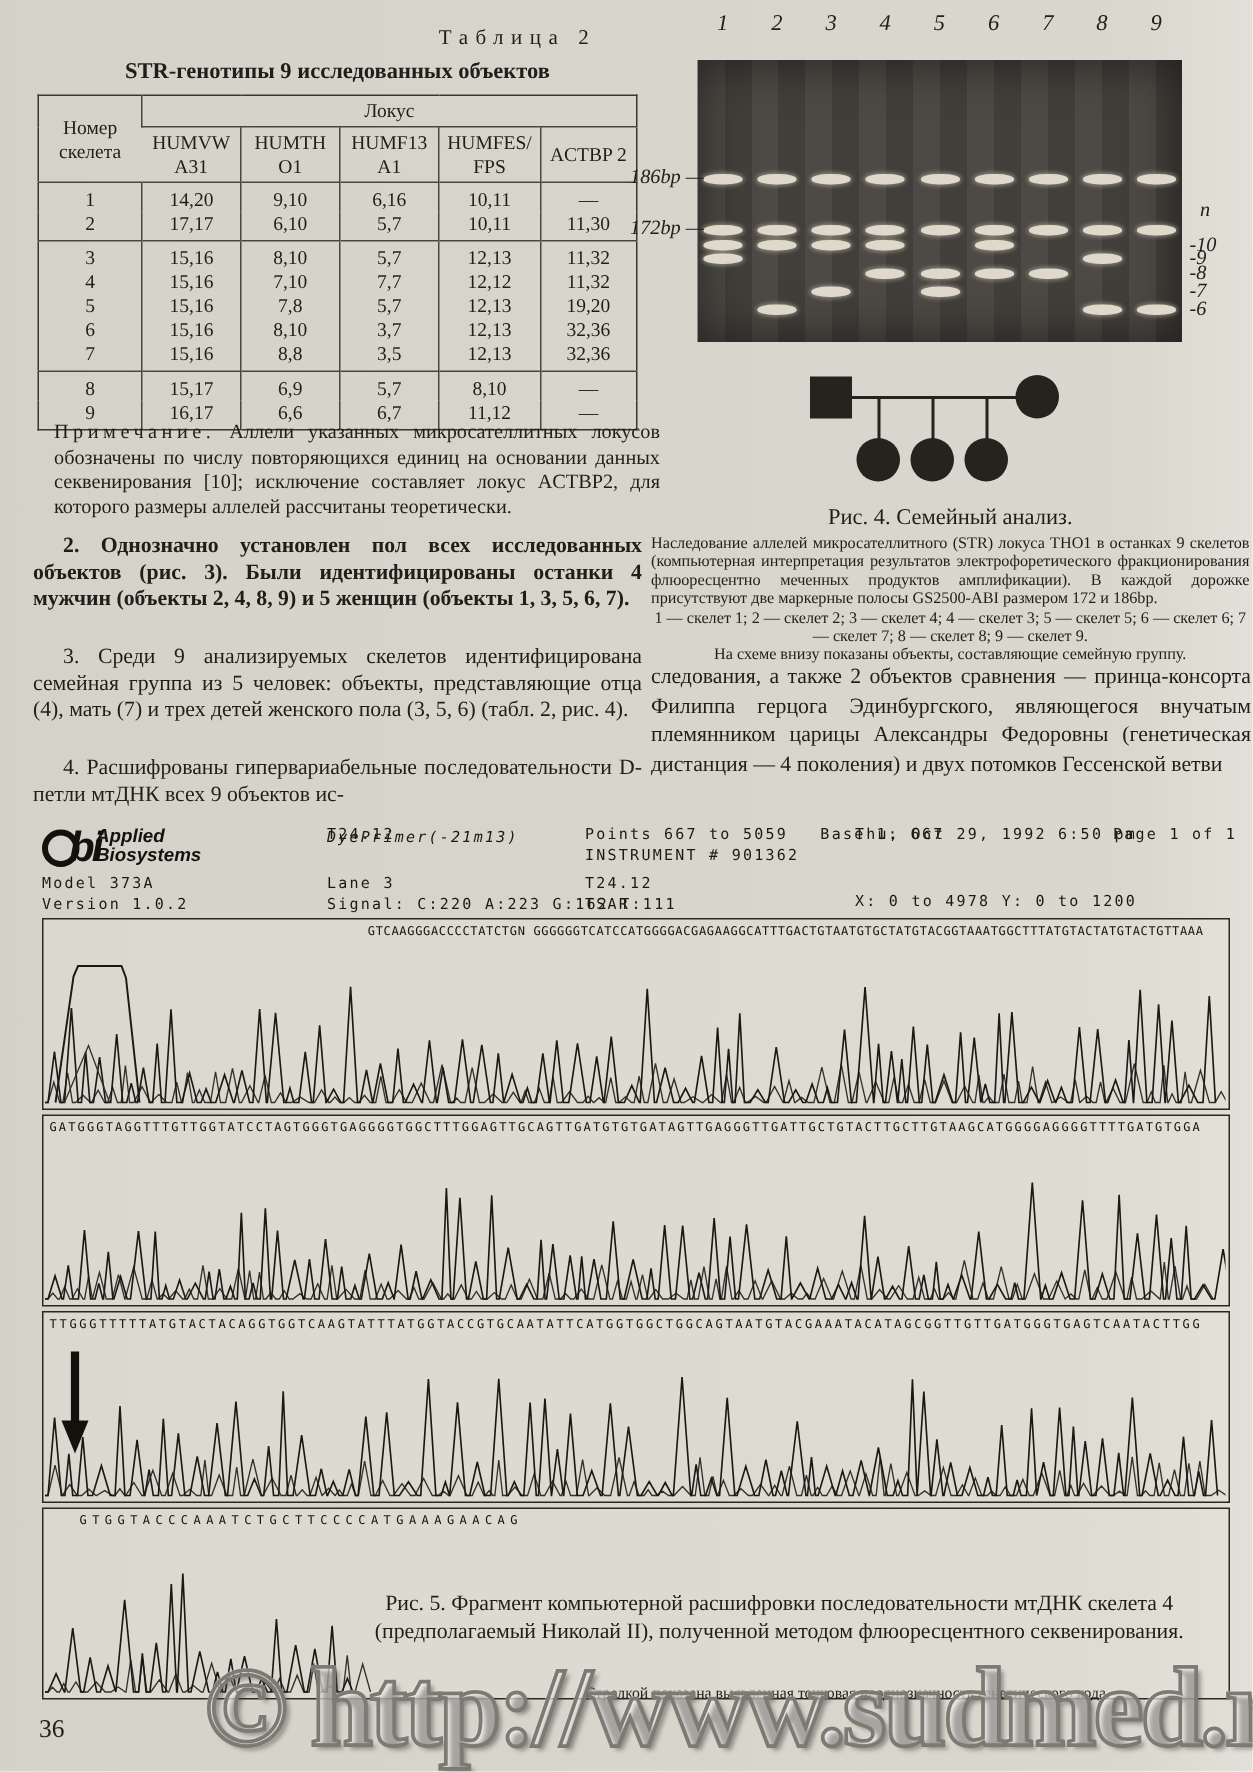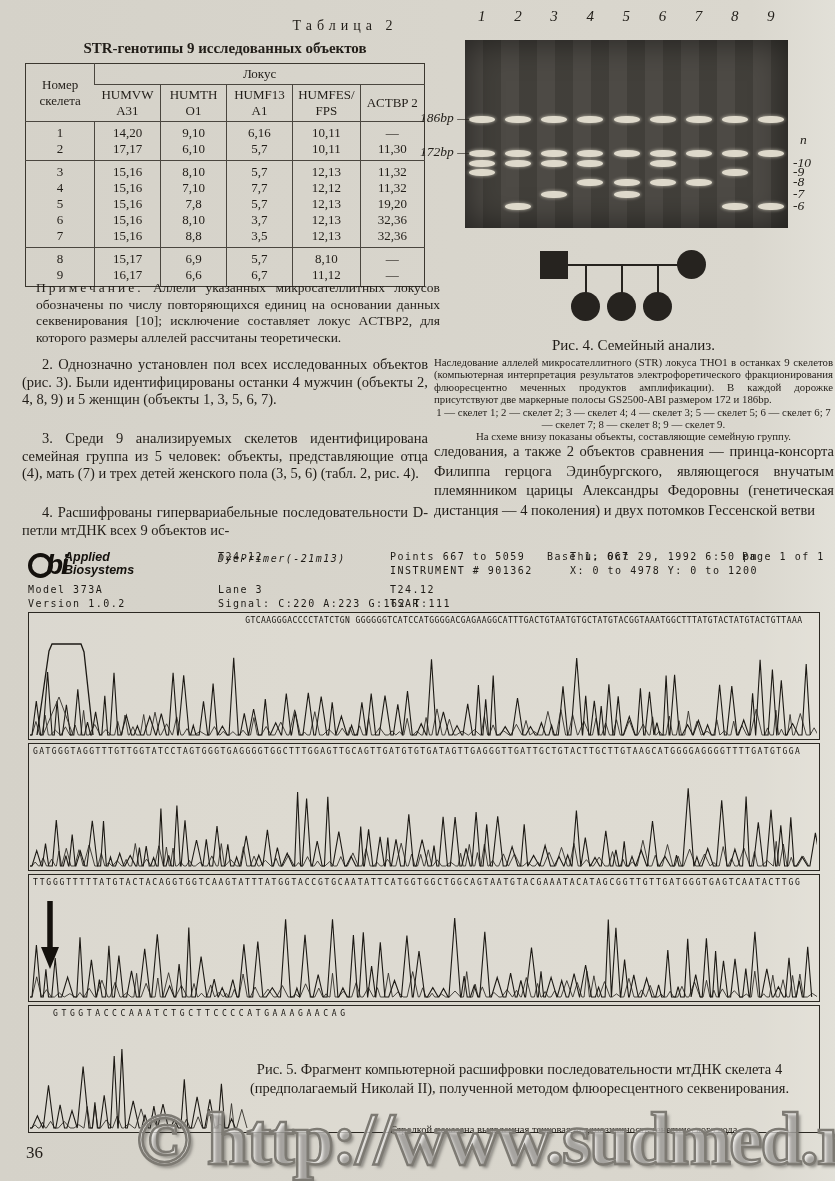--- a/index.html
+++ b/index.html
@@ -170,21 +170,21 @@
           <td>—</td>
         </tr>
       </tbody>
     </table>
 
   <div class="abs note-block" style="left:36px;top:280px;width:404px;">
     <span class="note-label">Примечание.</span>
     <span>Аллели указанных микросателлитных локусов обозначены по числу повторяющихся единиц на основании данных секвенирования [10]; исключение составляет локус ACTBP2, для которого размеры аллелей рассчитаны теоретически.</span>
   </div>
 
-  <div class="abs para" style="left:22px;top:356px;width:406px;">2. Однозначно установлен пол всех исследованных объектов (рис. 3). Были идентифицированы останки 4 мужчин (объекты 2, 4, 8, 9) и 5 женщин (объекты 1, 3, 5, 6, 7).</div>
+  <div class="abs para" style="left:22px;top:356px;width:406px;font-weight:bold;">2. Однозначно установлен пол всех исследованных объектов (рис. 3). Были идентифицированы останки 4 мужчин (объекты 2, 4, 8, 9) и 5 женщин (объекты 1, 3, 5, 6, 7).</div>
   <div class="abs para" style="left:22px;top:430px;width:406px;">3. Среди 9 анализируемых скелетов идентифицирована семейная группа из 5 человек: объекты, представляющие отца (4), мать (7) и трех детей женского пола (3, 5, 6) (табл. 2, рис. 4).</div>
   <div class="abs para" style="left:22px;top:504px;width:406px;">4. Расшифрованы гипервариабельные последовательности D-петли мтДНК всех 9 объектов ис-</div>
 
   <div class="abs para-noindent" style="left:434px;top:442px;width:400px;">следования, а также 2 объектов сравнения — принца-консорта Филиппа герцога Эдинбургского, являющегося внучатым племянником царицы Александры Федоровны (генетическая дистанция — 4 поколения) и двух потомков Гессенской ветви</div>
 
   <div id="gel-wrap" class="abs">
     <div class="gel-box">
         <div class="band" style="left: 4px; top: 75.96px;"></div>
         <div class="band" style="left: 4px; top: 109.8px;"></div>
         <div class="band" style="left: 4px; top: 120.14px;"></div>
@@ -273,21 +273,21 @@
 
   <div class="abs dotmx" style="left:390px;top:551px;">
     <span>Points 667 to 5059</span>
     <span style="margin-left:14px;">Base 1: 667</span>
   </div>
   <div class="abs dotmx" style="left:390px;top:565px;">INSTRUMENT # 901362</div>
   <div class="abs dotmx" style="left:390px;top:584px;">T24.12</div>
   <div class="abs dotmx" style="left:390px;top:598px;">TSAR</div>
 
   <div class="abs dotmx" style="left:570px;top:551px;">Thu, Oct 29, 1992  6:50 pm</div>
-  <div class="abs dotmx" style="left:570px;top:565px;">X: 0 to 4978  Y: 0 to 1200</div>
+  <div class="abs dotmx" style="left:570px;top:596px;">X: 0 to 4978  Y: 0 to 1200</div>
   <div class="abs dotmx" style="left:742px;top:551px;">Page 1 of 1</div>
 
   <div id="panels" class="abs">
       <div class="panel">
         <div class="seq" style="left: 216.22px; letter-spacing: 0.44px;">GTCAAGGGACCCCTATCTGN GGGGGGTCATCCATGGGGACGAGAAGGCATTTGACTGTAATGTGCTATGTACGGTAAATGGCTTTATGTACTATGTACTGTTAAA</div>
         <svg width="788" height="104">
           <path d="M1 100 L3.0 100 L6.9 86.5 L10.8 100 L12.9 100 L16.1 80.2 L19.3 100 L21.4 100 L26.4 95.2 L31.4 100 L32.0 100 L36.4 91.8 L40.8 100 L42.8 100 L46.1 90.0 L49.3 100 L51.8 100 L54.6 75.4 L57.4 100 L60.2 100 L65.7 89.5 L71.3 100 L71.7 100 L76.9 94.6 L82.1 100 L85.6 100 L88.8 86.4 L92.0 100 L92.8 100 L96.0 80.1 L99.3 100 L100.4 100 L103.9 91.7 L107.5 100 L111.3 100 L114.7 79.5 L118.0 100 L121.4 100 L126.0 77.2 L130.6 100 L132.0 100 L137.6 88.8 L143.1 100 L143.5 100 L147.7 81.9 L151.9 100 L154.1 100 L158.0 93.6 L161.9 100 L165.4 100 L171.1 96.4 L176.9 100 L180.7 100 L185.4 91.6 L190.2 100 L191.1 100 L194.3 96.3 L197.6 100 L200.3 100 L203.9 96.7 L207.4 100 L210.2 100 L214.0 95.2 L217.8 100 L221.5 100 L224.9 82.6 L228.3 100 L232.2 100 L237.2 91.5 L242.2 100 L245.8 100 L251.8 87.1 L257.8 100 L260.0 100 L265.7 74.8 L271.4 100 L272.7 100 L275.4 97.0 L278.1 100 L281.0 100 L285.8 76.7 L290.6 100 L294.0 100 L299.8 94.3 L305.7 100 L308.8 100 L313.2 93.2 L317.7 100 L318.4 100 L321.1 92.3 L323.7 100 L327.3 100 L330.6 90.8 L333.9 100 L336.9 100 L339.7 82.9 L342.5 100 L345.5 100 L350.7 92.7 L356.0 100 L359.6 100 L363.1 95.8 L366.6 100 L366.9 100 L370.4 96.8 L373.9 100 L374.8 100 L378.2 83.4 L381.5 100 L383.8 100 L387.9 96.2 L392.0 100 L393.8 100 L397.1 82.5 L400.5 100 L402.9 100 L408.0 73.9 L413.2 100 L415.7 100 L420.4 84.3 L425.0 100 L427.2 100 L433.1 96.2 L439.0 100 L439.7 100 L445.4 94.7 L451.2 100 L452.0 100 L455.4 81.4 L458.7 100 L460.2 100 L464.1 89.9 L467.9 100 L469.1 100 L474.7 95.9 L480.2 100 L481.8 100 L487.4 89.3 L493.1 100 L493.2 100 L497.0 85.5 L500.8 100 L501.1 100 L505.4 96.6 L509.8 100 L513.6 100 L518.9 76.4 L524.3 100 L527.2 100 L531.9 74.7 L536.6 100 L539.0 100 L543.7 79.7 L548.4 100 L549.0 100 L554.8 86.1 L560.6 100 L563.5 100 L567.0 83.3 L570.4 100 L572.7 100 L576.6 87.9 L580.5 100 L583.7 100 L587.5 84.7 L591.2 100 L594.7 100 L600.3 85.6 L605.8 100 L608.7 100 L614.1 89.2 L619.5 100 L621.0 100 L623.6 81.8 L626.3 100 L627.3 100 L630.3 96.1 L633.4 100 L636.9 100 L640.3 81.1 L643.6 100 L647.4 100 L650.0 85.7 L652.5 100 L655.7 100 L659.4 76.0 L663.1 100 L663.7 100 L668.0 86.3 L672.2 100 L672.6 100 L678.0 96.3 L683.4 100 L684.8 100 L687.8 84.8 L690.8 100 L691.0 100 L695.3 95.8 L699.6 100 L701.8 100 L704.7 86.2 L707.6 100 L708.3 100 L713.0 90.4 L717.7 100 L721.3 100 L727.2 74.1 L733.1 100 L735.7 100 L738.5 92.9 L741.2 100 L744.4 100 L746.9 75.2 L749.5 100 L749.8 100 L752.4 94.2 L755.1 100 L758.5 100 L761.1 79.5 L763.7 100 L765.3 100 L771.3 78.5 L777.3 100 L781.1 100 L785.1 92.8 L789.1 100" fill="none" stroke="#34312b" stroke-width="0.9"></path>
           <path d="M1 100 L3.0 100 L7.3 66.1 L11.6 100 L14.0 100 L18.6 37.1 L23.1 100 L25.3 100 L28.1 66.0 L30.9 100 L33.3 100 L37.4 69.8 L41.4 100 L44.8 100 L48.8 54.4 L52.8 100 L55.5 100 L58.5 87.1 L61.6 100 L62.7 100 L66.6 76.8 L70.5 100 L72.8 100 L75.8 60.7 L78.7 100 L81.0 100 L85.0 37.8 L88.9 100 L92.2 100 L97.4 80.3 L102.5 100 L105.0 100 L108.4 90.9 L111.8 100 L114.8 100 L120.7 81.5 L126.6 100 L127.2 100 L132.3 78.6 L137.4 100 L139.6 100 L144.1 37.7 L148.6 100 L149.2 100 L154.7 40.2 L160.2 100 L161.7 100 L164.3 90.4 L166.9 100 L170.2 100 L174.5 66.3 L178.7 100 L179.8 100 L184.1 48.6 L188.3 100 L188.7 100 L193.4 91.1 L198.2 100 L200.0 100 L204.7 22.8 L209.4 100 L211.1 100 L215.3 78.3 L219.4 100 L219.6 100 L224.6 74.0 L229.7 100 L232.8 100 L236.3 64.1 L239.9 100 L241.2 100 L246.7 87.8 L252.1 100 L252.6 100 L257.3 58.5 L262.0 100 L262.5 100 L266.3 76.7 L270.1 100 L273.9 100 L279.3 57.9 L284.8 100 L286.5 100 L292.2 61.5 L297.9 100 L299.6 100 L303.2 67.2 L306.8 100 L306.8 100 L312.4 81.2 L318.0 100 L319.6 100 L322.6 90.4 L325.5 100 L328.5 100 L332.9 67.3 L337.3 100 L337.7 100 L342.2 58.6 L346.6 100 L350.2 100 L356.0 60.6 L361.9 100 L364.3 100 L368.8 69.3 L373.3 100 L373.7 100 L378.5 56.1 L383.3 100 L387.2 100 L392.2 88.7 L397.2 100 L397.8 100 L402.5 24.2 L407.3 100 L408.7 100 L414.4 76.8 L420.1 100 L423.2 100 L428.0 90.6 L432.8 100 L433.9 100 L438.7 68.9 L443.6 100 L446.1 100 L449.4 50.1 L452.6 100 L453.9 100 L456.7 64.2 L459.5 100 L461.1 100 L464.2 40.6 L467.3 100 L471.1 100 L476.2 91.6 L481.3 100 L483.1 100 L488.5 63.0 L494.0 100 L496.8 100 L501.5 91.6 L506.2 100 L508.2 100 L512.4 87.7 L516.6 100 L519.9 100 L522.6 90.2 L525.3 100 L529.3 100 L534.0 51.4 L538.6 100 L541.9 100 L547.7 23.0 L553.4 100 L553.6 100 L556.7 60.8 L559.8 100 L561.3 100 L565.3 65.8 L569.3 100 L569.5 100 L572.2 71.0 L574.9 100 L576.0 100 L579.9 49.3 L583.9 100 L585.5 100 L589.2 61.4 L592.9 100 L594.4 100 L600.3 81.5 L606.2 100 L608.0 100 L611.4 53.2 L614.7 100 L616.0 100 L620.5 56.7 L624.9 100 L624.9 100 L627.9 87.7 L630.9 100 L634.1 100 L637.1 40.6 L640.1 100 L640.9 100 L645.6 39.7 L650.3 100 L653.2 100 L658.6 89.8 L663.9 100 L664.3 100 L669.4 85.5 L674.5 100 L674.9 100 L678.6 89.9 L682.3 100 L685.9 100 L690.6 49.8 L695.4 100 L697.7 100 L702.8 51.1 L708.0 100 L709.5 100 L714.7 85.0 L719.8 100 L720.7 100 L723.6 58.3 L726.6 100 L726.7 100 L731.1 24.8 L735.6 100 L739.1 100 L743.4 34.5 L747.7 100 L747.9 100 L752.3 45.3 L756.6 100 L757.6 100 L763.6 88.6 L769.5 100 L773.0 100 L777.2 29.1 L781.3 100" fill="none" stroke="#1c1914" stroke-width="1.1"></path>
           <path d="M8 100 L20 16 L23 9 L52 9 L55 17 L64 100" fill="none" stroke="#1c1914" stroke-width="1.3"></path>
           <path d="M14 100 L30 62 L44 100" fill="none" stroke="#34312b" stroke-width="0.9"></path>

